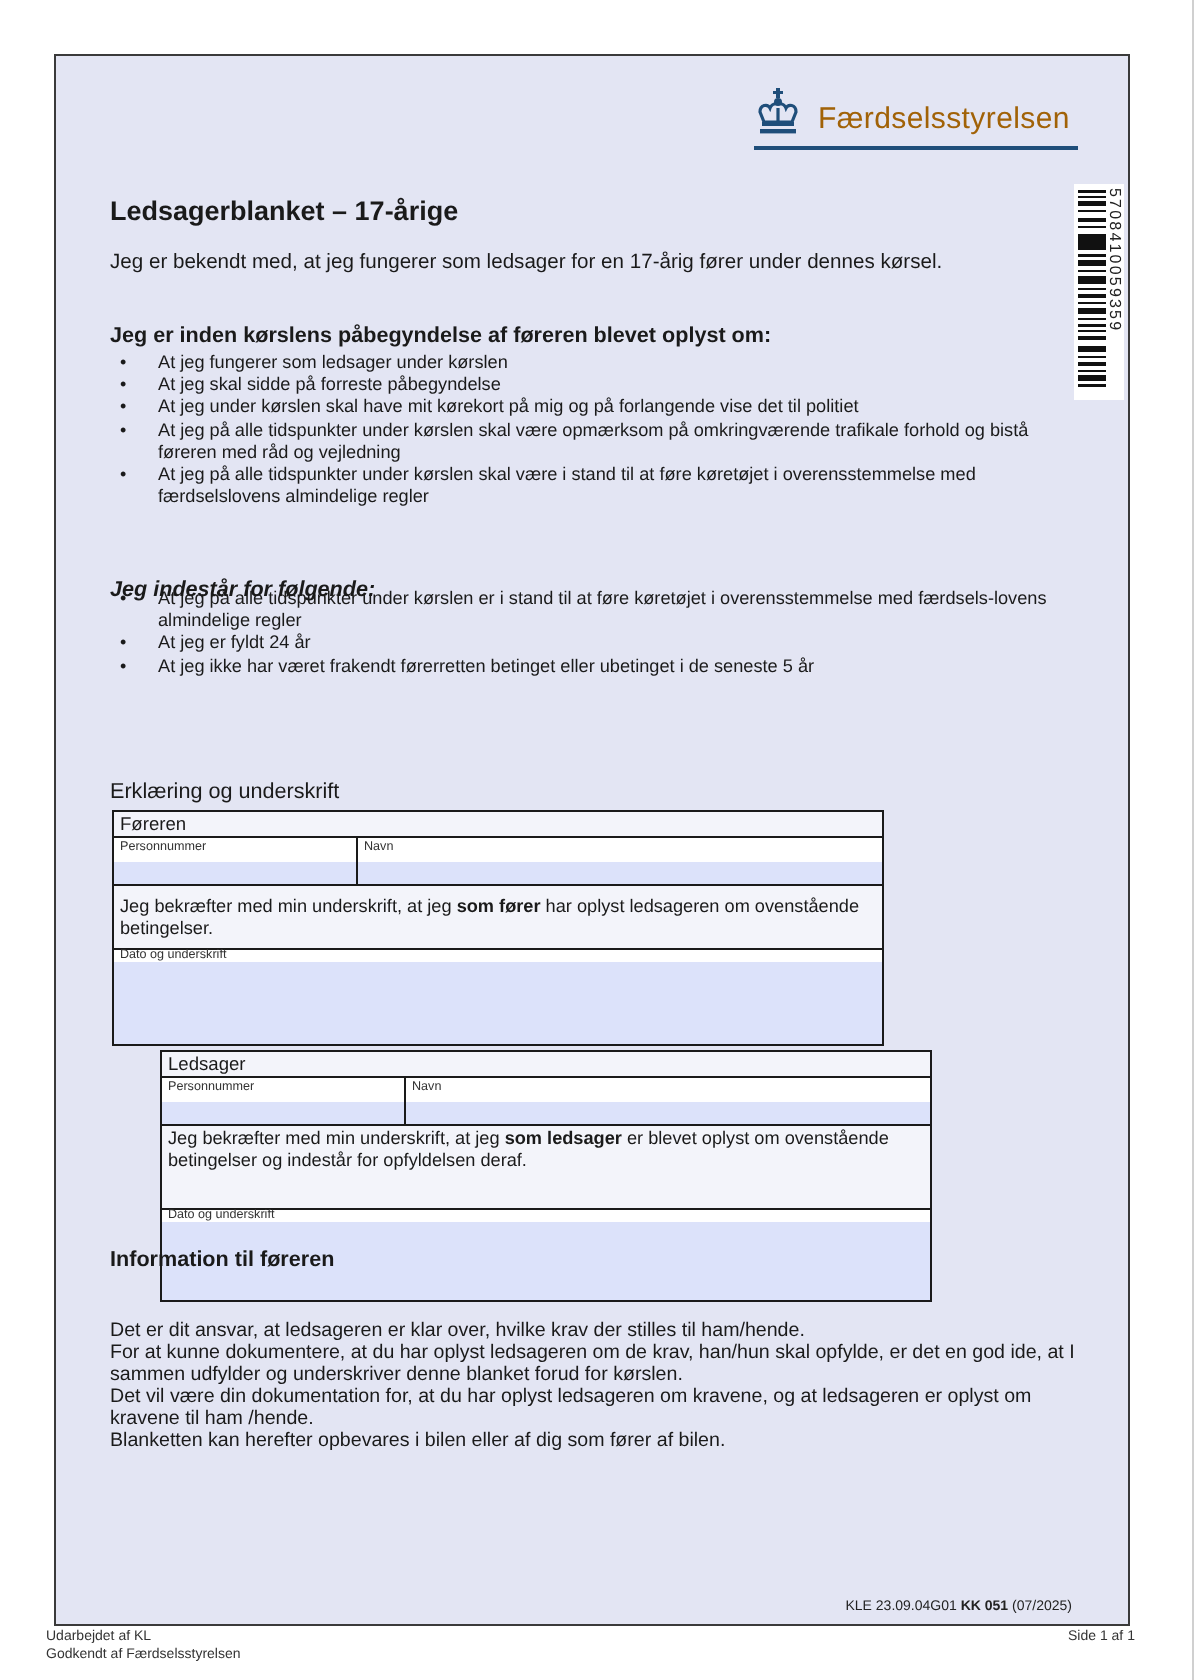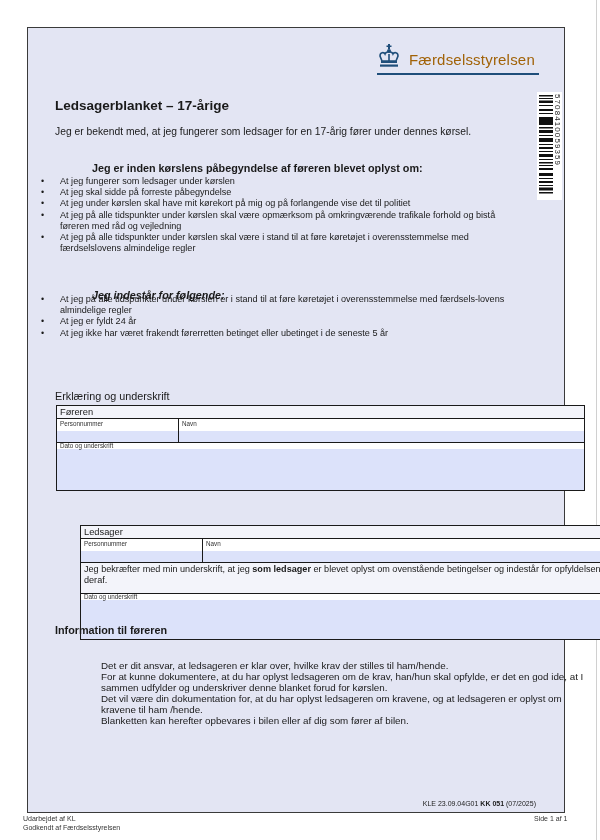--- a/index.html
+++ b/index.html
@@ -19,42 +19,42 @@
   .logo-underline { position: absolute; left: 349px; top: 45px; width: 162px; height: 1.5px; background: #1f4e7a; }
   .barcode { position: absolute; left: 509px; top: 64px; width: 25px; height: 108px; background: #ffffff; }
   .barcode-bars { position: absolute; left: 2px; top: 3px; width: 14px; height: 100px; }
   .barcode-digits {
     position: absolute; left: 15px; top: 2px; width: 104px; height: 10px;
     transform: rotate(90deg); transform-origin: 0 0; left: 25px;
     font-size: 8px; letter-spacing: 1.1px; color: #222; white-space: nowrap;
   }
   .title { position: absolute; left: 27px; top: 70px; font-size: 13.5px; font-weight: bold; }
   .intro { position: absolute; left: 27px; top: 98px; font-size: 10.3px; }
-  .sec-heading { position: absolute; left: 27px; font-size: 10.8px; font-weight: bold; margin-left: 37px; }
-  ul.bullets { position: absolute; left: 13px; margin: 0; padding: 0; list-style: none; width: 485px; }
+  .sec-heading { position: absolute; left: 27px; font-size: 10.8px; font-weight: bold; }
+  ul.bullets { position: absolute; left: 32px; margin: 0; padding: 0; list-style: none; width: 485px; }
   ul.bullets li { position: relative; padding-left: 19px; font-size: 9.1px; line-height: 11.2px; }
   ul.bullets li::before { content: "•"; position: absolute; left: 0; top: 0; font-size: 9px; }
   .decl-label { position: absolute; left: 27px; top: 362px; font-size: 10.8px; }
   .formbox {
-    position: absolute; left: 28px; width: 529px; border: 1.3px solid #1a1a1a; box-sizing: border-box;
+    position: absolute; left: 28px; width: 386px; border: 1.3px solid #1a1a1a; box-sizing: border-box;
     background: #4c1d95;
   }
   .fb-head { height: 12px; border-bottom: 1.3px solid #1a1a1a; font-size: 9.3px; line-height: 12px; padding-left: 3px; background: #f3f4fa; }
   .fb-row { display: flex; border-bottom: 1.3px solid #1a1a1a; }
   .fb-cell { position: relative; box-sizing: border-box; }
   .fb-cell.pn { width: 122px; border-right: 1px solid #1a1a1a; }
   .fb-cell.nv { flex: 1; }
   .fb-smalllabel { display: block; height: 12px; font-size: 6.3px; line-height: 10px; padding-left: 3px; background: #ffffff; color: #333; }
   .fb-input { display: block; height: 11px; background: #dce2fa; border: none; width: 100%; box-sizing: border-box; }
   .fb-statement { font-size: 9.1px; line-height: 11.2px; padding: 5px 3px 4px 3px; border-bottom: 1.3px solid #1a1a1a; background: #f3f4fa; }
   .fb-statement b { font-weight: bold; }
   .fb-date { position: relative; background: #dce2fa; }
   .fb-date .fb-smalllabel { height: 6px; line-height: 6px; background: #ffffff; }
   .info-heading { position: absolute; left: 27px; top: 596px; font-size: 10.8px; font-weight: bold; }
-  .info-body { position: absolute; left: 27px; top: 632px; width: 490px; font-size: 9.8px; line-height: 11.1px; margin-left: 46px; }
+  .info-body { position: absolute; left: 27px; top: 632px; width: 490px; font-size: 9.8px; line-height: 11.1px; }
   .info-body p { margin: 0; }
   .form-code { position: absolute; right: 28px; top: 772px; font-size: 7px; color: #222; }
   .form-code b { font-weight: bold; }
   .footer-left { position: absolute; left: 23px; top: 815px; font-size: 7px; line-height: 8.5px; color: #333; }
   .footer-right { position: absolute; left: 534px; top: 815px; font-size: 7px; color: #333; }
 </style>
 </head>
 <body>
 
 <div class="scroll-edge"></div>
@@ -136,38 +136,39 @@
     <div class="fb-row">
       <div class="fb-cell pn">
         <span class="fb-smalllabel">Personnummer</span>
         <input class="fb-input" type="text" value="" style="">
       </div>
       <div class="fb-cell nv">
         <span class="fb-smalllabel">Navn</span>
         <input class="fb-input" type="text" value="" style="">
       </div>
     </div>
+    <div class="fb-statement"><span>Jeg bekræfter med min underskrift, at jeg </span><b>som fører</b><span> har oplyst ledsageren om ovenstående betingelser.</span></div>
     <div class="fb-date" style="height:47px;">
       <span class="fb-smalllabel">Dato og underskrift</span>
     </div>
   </div>
 
   <div class="formbox" style="top:497px;margin-left:24px;">
     <div class="fb-head">Ledsager</div>
     <div class="fb-row">
       <div class="fb-cell pn">
         <span class="fb-smalllabel">Personnummer</span>
         <input class="fb-input" type="text" value="" style="">
       </div>
       <div class="fb-cell nv">
         <span class="fb-smalllabel">Navn</span>
         <input class="fb-input" type="text" value="" style="">
       </div>
     </div>
-    <div class="fb-statement" style="padding-top:1px;padding-bottom:7px;"><span>Jeg bekræfter med min underskrift, at jeg </span><b>som ledsager</b><span> er blevet oplyst om ovenstående betingelser og indestår for opfyldelsen deraf.</span></div>
+    <div class="fb-statement" style="padding-top:1px;padding-bottom:18px;"><span>Jeg bekræfter med min underskrift, at jeg </span><b>som ledsager</b><span> er blevet oplyst om ovenstående betingelser og indestår for opfyldelsen deraf.</span></div>
     <div class="fb-date" style="height:45px;">
       <span class="fb-smalllabel">Dato og underskrift</span>
     </div>
   </div>
 
   <div class="info-heading">Information til føreren</div>
   <div class="info-body">
     <p>Det er dit ansvar, at ledsageren er klar over, hvilke krav der stilles til ham/hende.</p>
     <p>For at kunne dokumentere, at du har oplyst ledsageren om de krav, han/hun skal opfylde, er det en god ide, at I sammen udfylder og underskriver denne blanket forud for kørslen.</p>
     <p>Det vil være din dokumentation for, at du har oplyst ledsageren om kravene, og at ledsageren er oplyst om kravene til ham /hende.</p>

